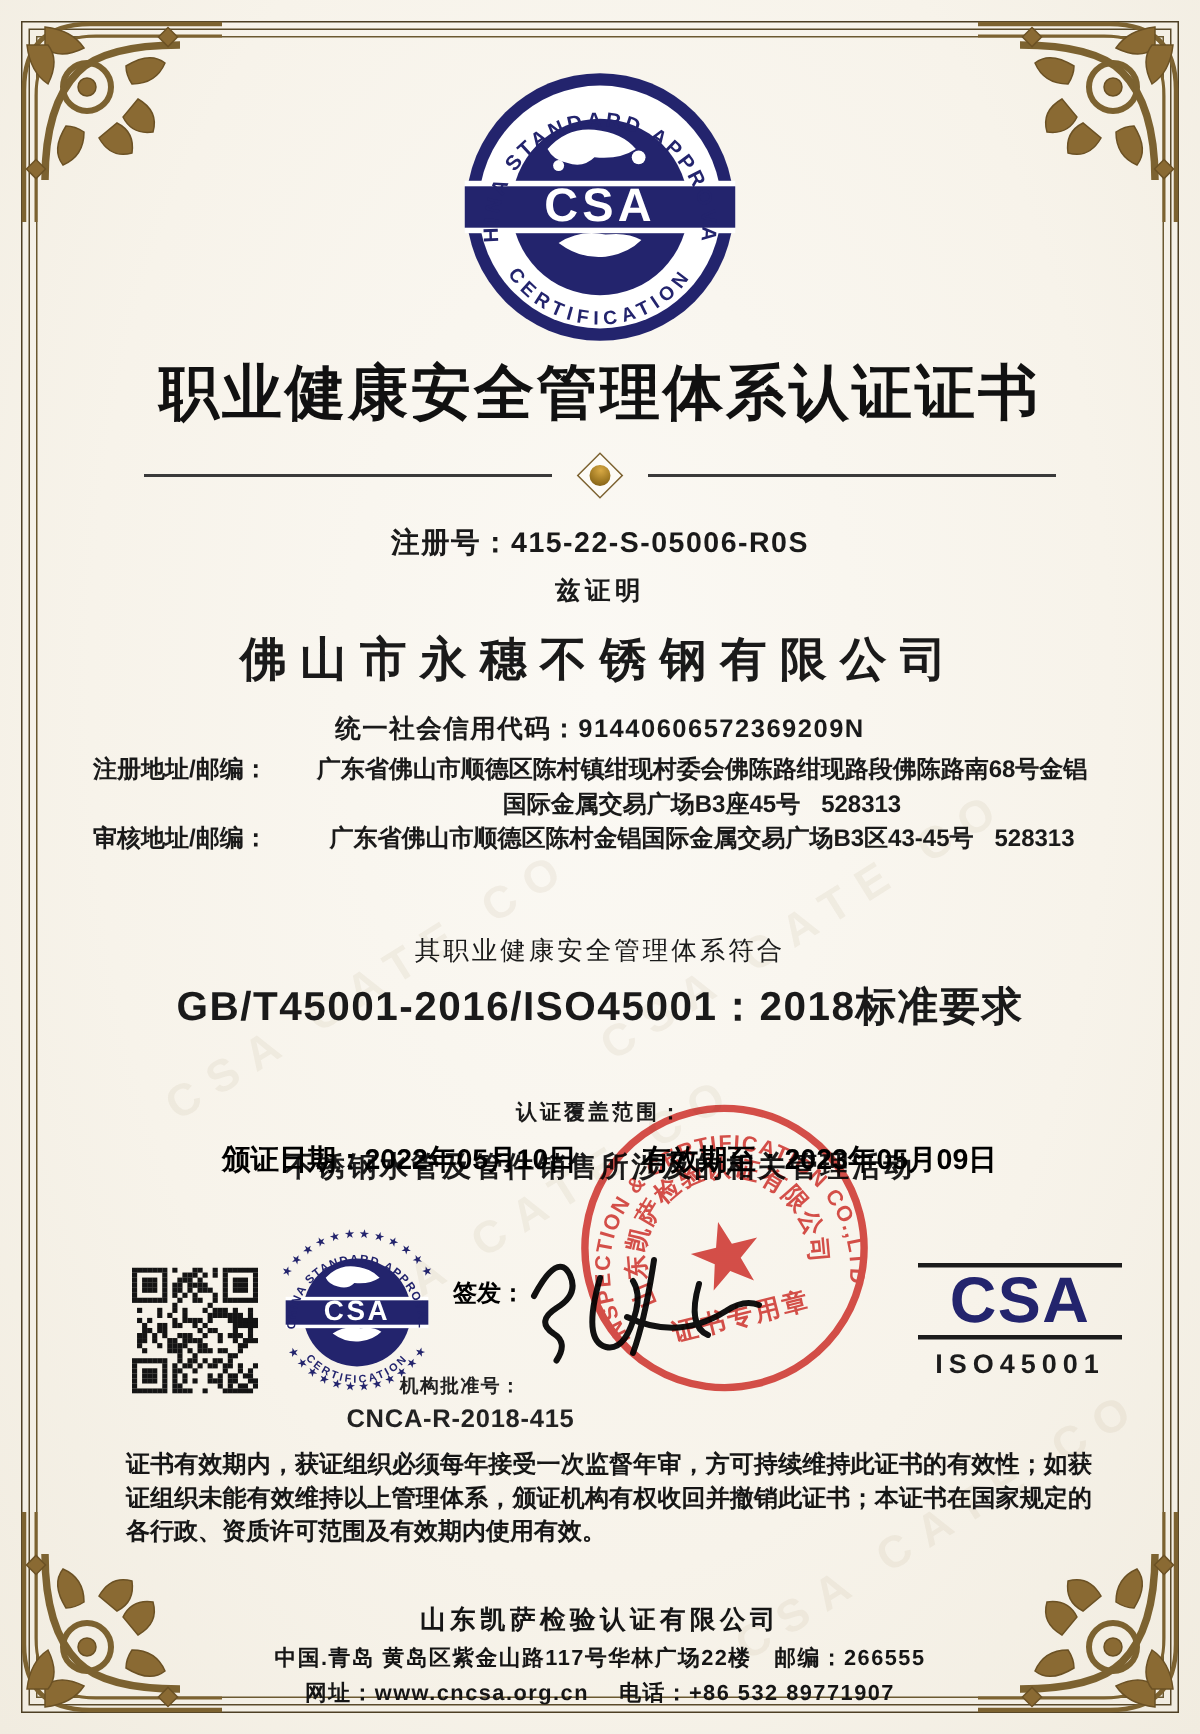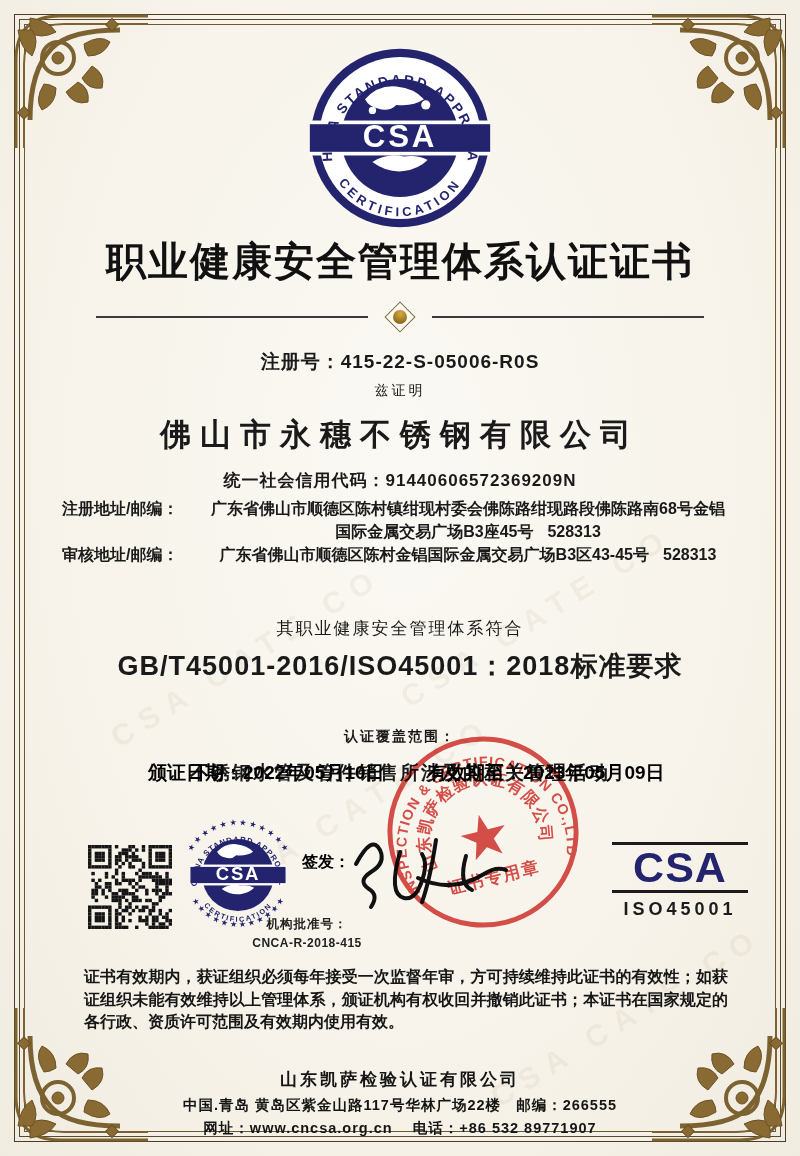--- a/index.html
+++ b/index.html
@@ -33,21 +33,21 @@
   .divider{margin:16px auto 0;width:608px;height:24px;position:relative;}
   .divider .line{position:absolute;top:11px;height:2px;background:#3a3a3a;width:272px;}
   .divider .line.left{left:0;}
   .divider .line.right{right:0;}
   .divider .diamond{position:absolute;left:50%;top:50%;width:20px;height:20px;
       transform:translate(-50%,-50%) rotate(45deg);
       background:#fdfbf6;border:1.5px solid #7c6230;display:flex;align-items:center;justify-content:center;}
   .divider .diamond .pearl{width:14px;height:14px;border-radius:50%;
       background:radial-gradient(circle at 35% 30%, #d8a944, #9a741f 60%, #6d4f12);}
   .reg-line{margin-top:20px;font-size:19px;font-weight:bold;letter-spacing:1px;}
-  .certify{margin-top:7px;font-size:14px;font-weight:normal;letter-spacing:3px;}
+  .certify{margin-top:7px;font-size:17px;font-weight:bold;letter-spacing:3px;}
   .company{margin-top:14px;font-size:31px;font-weight:900;letter-spacing:9px;}
   .credit{margin-top:13px;font-size:17px;font-weight:bold;letter-spacing:1px;}
   .addr-block{margin:5px auto 0;width:676px;font-size:16px;font-weight:bold;text-align:left;line-height:1.45;}
   .addr-row{display:flex;}
   .addr-label{flex:0 0 136px;white-space:nowrap;}
   .addr-val{flex:1;text-align:center;}
   .zip{margin-left:14px;}
   .conform{margin-top:50px;font-size:17px;font-weight:normal;letter-spacing:2px;}
   .standard{margin-top:8px;font-size:27px;font-weight:900;letter-spacing:1px;}
   .scope-label{margin-top:44px;font-size:14px;font-weight:bold;letter-spacing:2px;text-align:center;}
@@ -60,21 +60,21 @@
   .badge2{left:180px;top:817px;}
   .sign-label{left:302px;top:852px;font-size:16px;font-weight:bold;}
   .signature{left:348px;top:822px;}
   .stamp{left:384px;top:733px;mix-blend-mode:multiply;opacity:.85;transform:rotate(-14deg);}
   .csa-iso{left:612px;top:842px;width:136px;text-align:center;}
   .csa-iso .rule{height:3px;background:#1c1c1c;}
   .csa-iso .mono{font-size:43px;font-weight:900;color:#23246d;line-height:1.05;letter-spacing:1px;font-family:"Liberation Sans",sans-serif;}
   .csa-iso .std{margin-top:6px;font-size:18px;font-weight:bold;letter-spacing:4px;color:#1c1c1c;}
   .approval{left:202px;top:916px;width:210px;text-align:center;font-weight:bold;color:#222;}
   .approval .a1{font-size:12.5px;letter-spacing:1px;}
-  .approval .a2{font-size:12px;margin-top:3px;letter-spacing:.5px;}
+  .approval .a2{font-size:17px;margin-top:3px;letter-spacing:.5px;}
   .notice{left:84px;top:966px;width:644px;text-align:justify;font-size:16px;font-weight:bold;line-height:22.5px;color:#161616;}
   .notice p{margin:0;}
   .footer{left:0;top:1068px;width:800px;text-align:center;font-weight:bold;color:#151515;}
   .footer .f-org{font-size:17px;letter-spacing:3px;}
   .footer .f-addr{margin-top:5px;font-size:14.5px;letter-spacing:1px;}
   .footer .f-net{margin-top:4px;font-size:14.5px;letter-spacing:1px;}
 </style>
 </head>
 <body>
 

